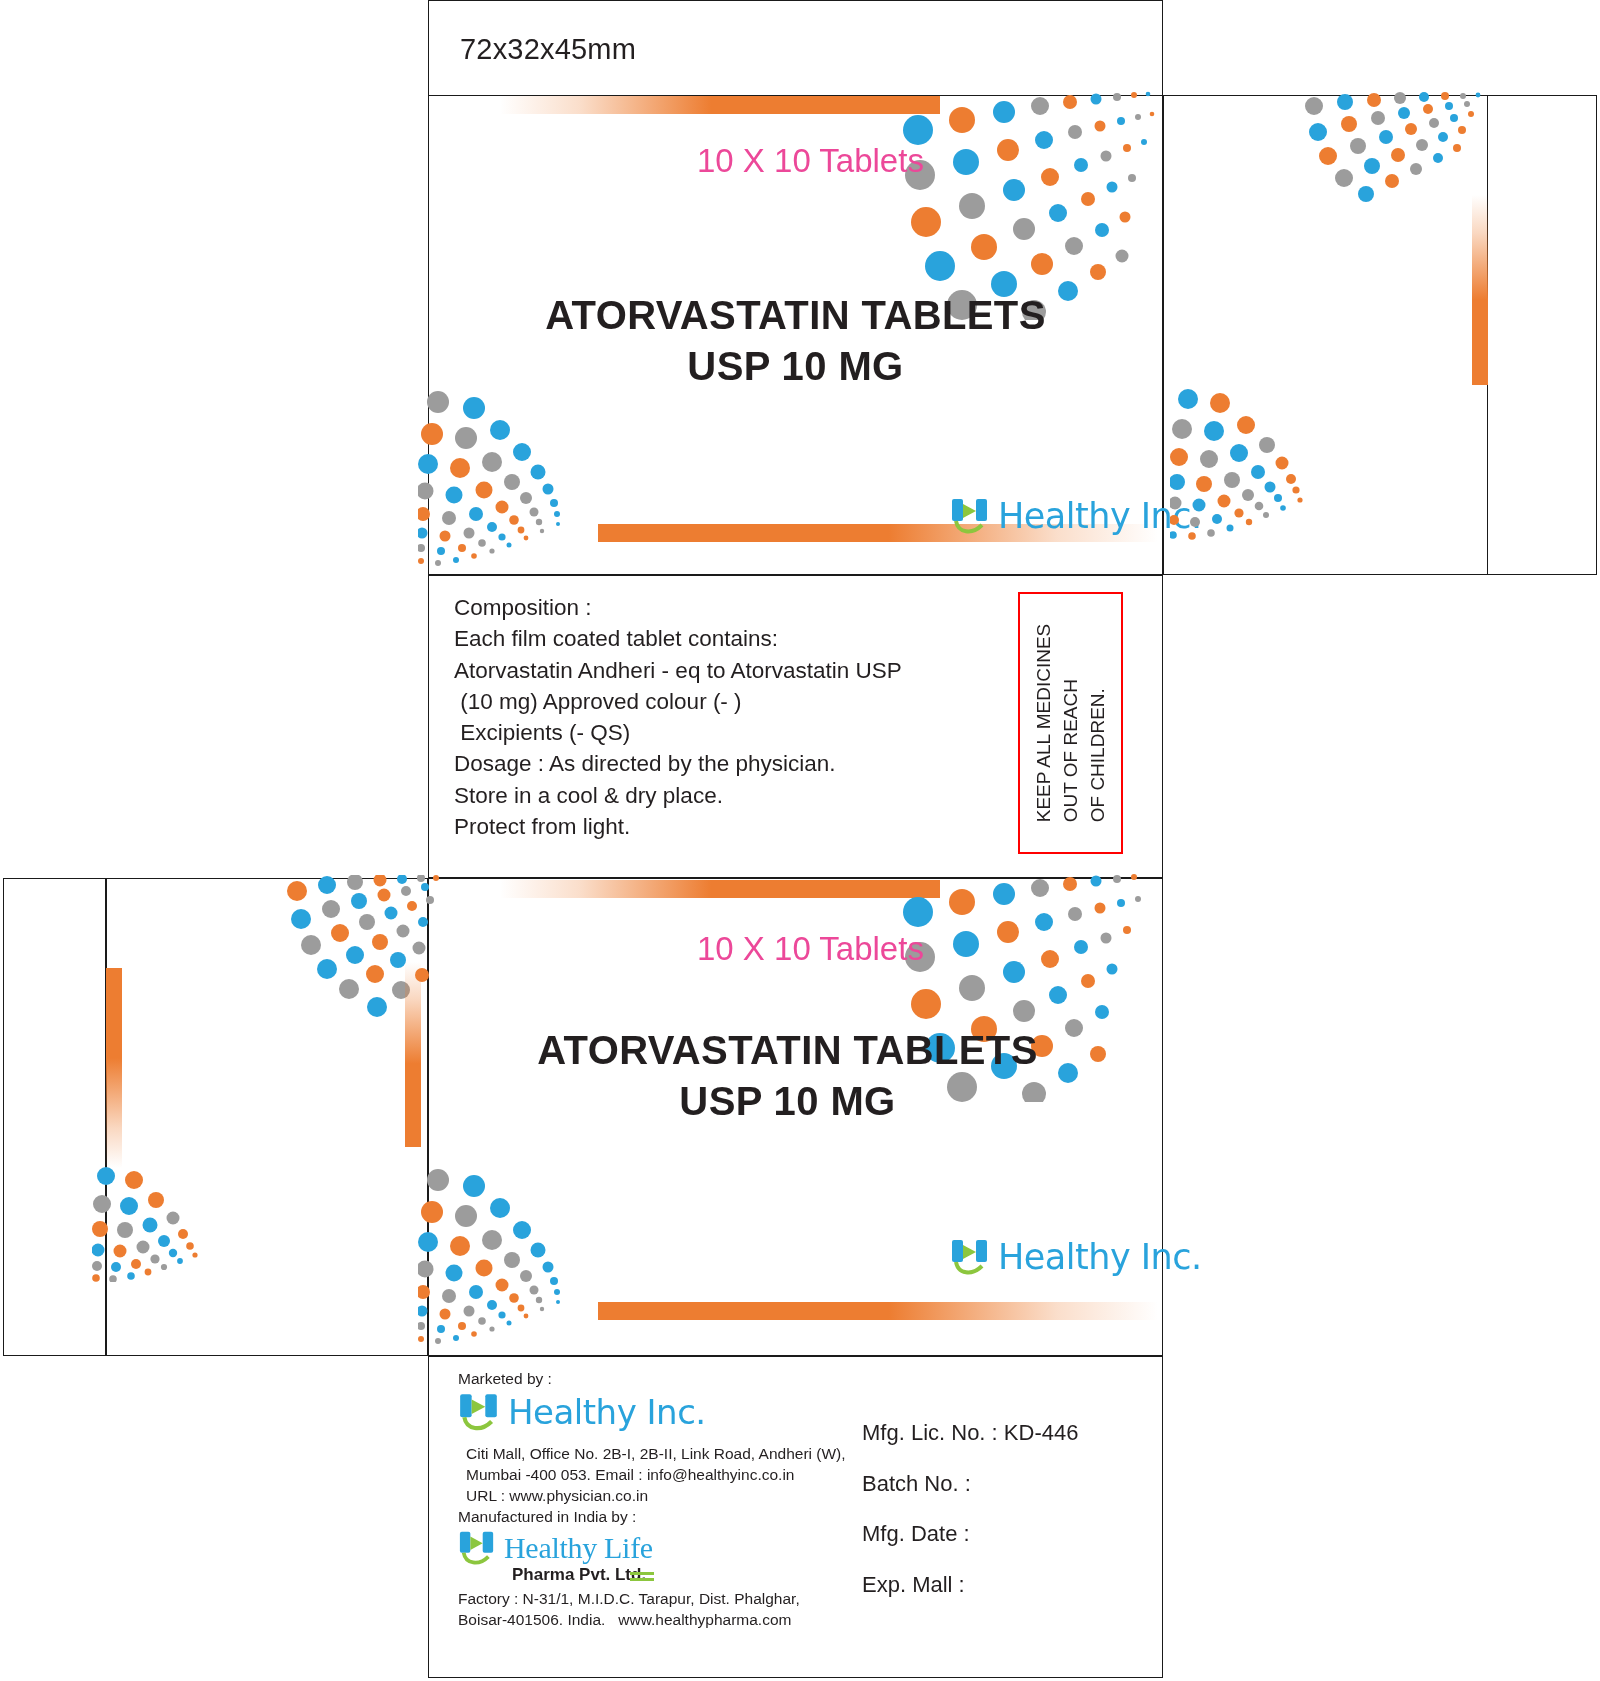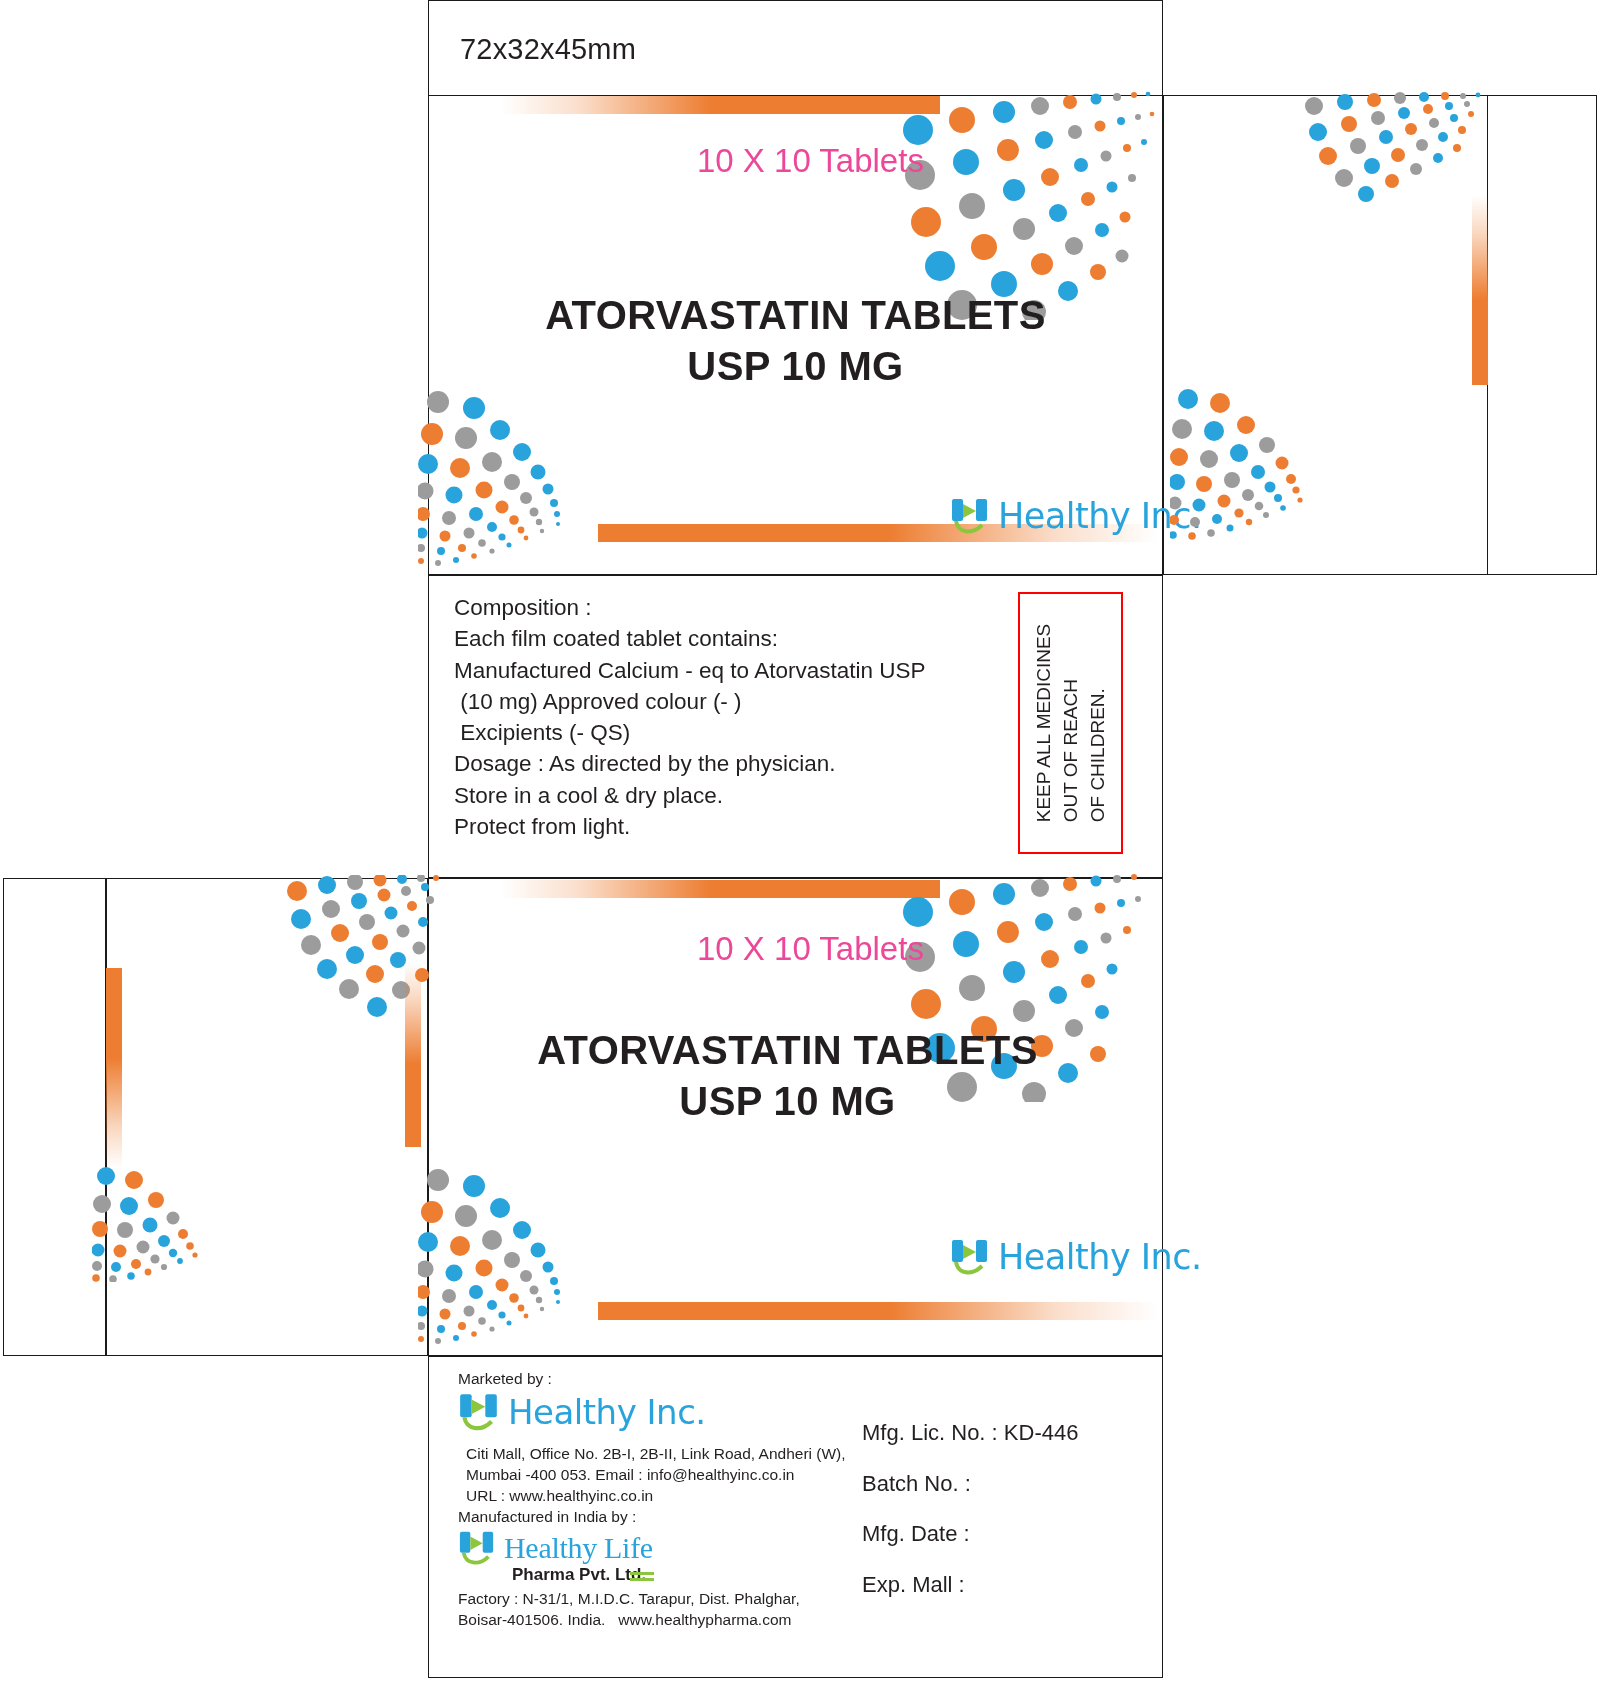--- a/index.html
+++ b/index.html
@@ -392,21 +392,21 @@
       <circle cx="79" cy="137" r="3.2" fill="#ed7d31"></circle>
       <circle cx="96" cy="130" r="3" fill="#9c9c9c"></circle>
       <circle cx="113" cy="123" r="2.8" fill="#29a3dc"></circle>
       <circle cx="130" cy="115" r="2.6" fill="#ed7d31"></circle>
     </g>
   </svg>
 
   <div class="comp-block" style="left:454px; top:592px; width:540px;">
     <div>Composition :</div>
     <div>Each film coated tablet contains:</div>
-    <div>Manufactured Calcium - eq to Atorvastatin USP</div>
+    <div>Atorvastatin Andheri - eq to Atorvastatin USP</div>
     <div> (10 mg) Approved colour (- )</div>
     <div> Excipients (- QS)</div>
     <div>Dosage : As directed by the physician.</div>
     <div>Store in a cool &amp; dry place.</div>
     <div>Protect from light.</div>
   </div>
 
   <div class="warn-box" style="left:1018px; top:592px; width:105px; height:262px;">
     <div class="warn-inner">
       <div>KEEP ALL MEDICINES</div>
@@ -617,21 +617,21 @@
       <rect x="26" y="4" width="11" height="22" rx="2" fill="#29a3dc"></rect>
       <path d="M13 9 L26 16 L13 23 Z" fill="#8cc63e"></path>
       <path d="M6 26 C8 38, 22 40, 32 30" stroke="#8cc63e" stroke-width="4" fill="none"></path>
     </svg>
     <span class="logo-text-sm">Healthy Inc.</span>
   </div>
 
   <div class="addr-block" style="left:458px; top:1443px;margin-left:8px;">
     <div>Citi Mall, Office No. 2B-I, 2B-II, Link Road, Andheri (W),</div>
     <div>Mumbai -400 053. Email : info@healthyinc.co.in</div>
-    <div>URL : www.healthyinc.co.in</div>
+    <div>URL : www.physician.co.in</div>
   </div>
 
   <div class="small-label" style="left:458px; top:1508px;">Manufactured in India by :</div>
 
   <div class="logo-wrap" style="left:458px; top:1528px;">
     <svg width="38" height="40" viewBox="0 0 40 42">
       <rect x="2" y="4" width="11" height="22" rx="2" fill="#29a3dc"></rect>
       <rect x="26" y="4" width="11" height="22" rx="2" fill="#29a3dc"></rect>
       <path d="M13 9 L26 16 L13 23 Z" fill="#8cc63e"></path>
       <path d="M6 26 C8 38, 22 40, 32 30" stroke="#8cc63e" stroke-width="4" fill="none"></path>

